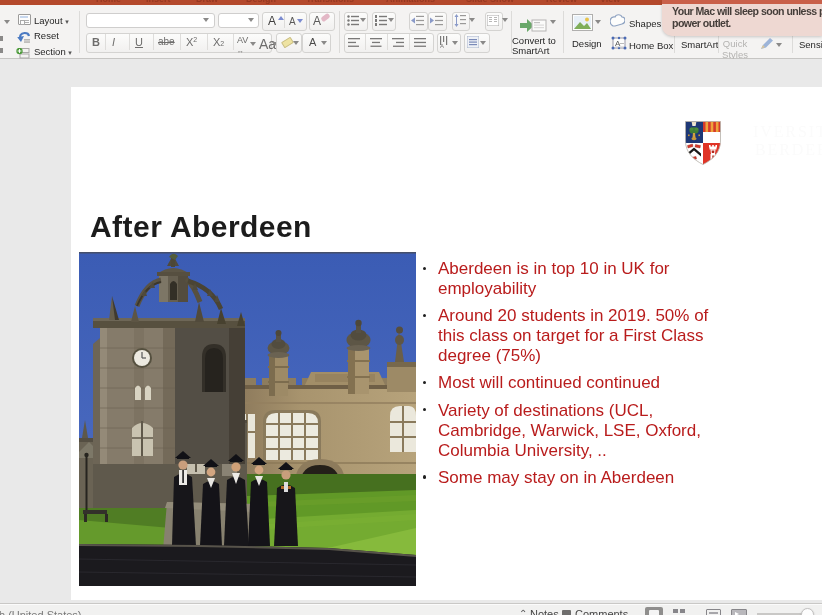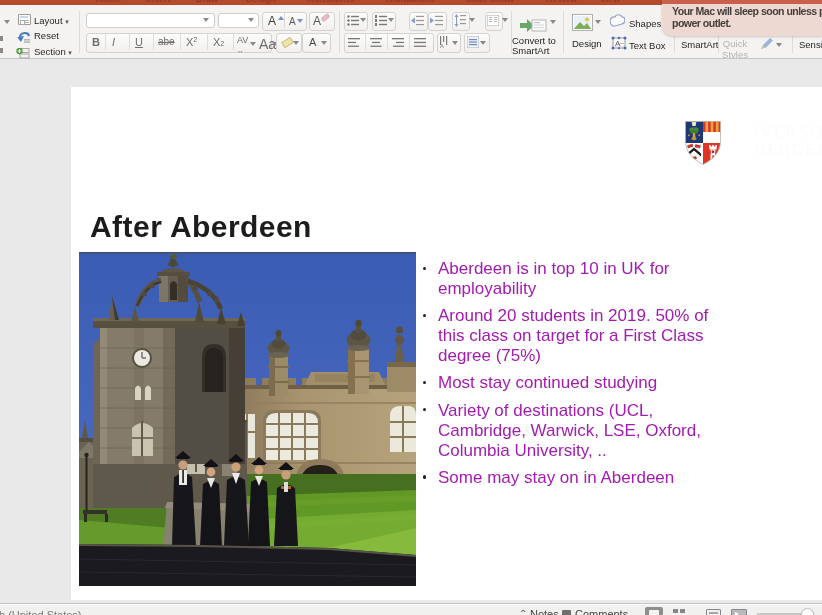--- a/index.html
+++ b/index.html
@@ -10,21 +10,21 @@
 .vsep{position:absolute;top:6px;height:42px;width:1px;background:#dcdbd9;}
 .rlabel{position:absolute;font-size:9.5px;color:#262626;}
 .rgray{position:absolute;font-size:9.5px;color:#b4b3b1;}
 .btn{position:absolute;border:1px solid #d4d3d1;border-radius:3px;background:linear-gradient(#fcfcfb,#f1f0ef);}
 .combo{position:absolute;background:#fff;border:1px solid #cfcecd;border-radius:3px;}
 .dd{position:absolute;width:0;height:0;border-left:3px solid transparent;border-right:3px solid transparent;border-top:4px solid #8a8988;}
 .bt{position:absolute;font-size:11px;color:#6e6d6c;}
 #canvas{position:absolute;left:0;top:59px;width:822px;height:544px;background:#e9e9e9;}
 #slide{position:absolute;left:71px;top:28px;width:754px;height:513px;background:#ffffff;}
 #title{position:absolute;left:19px;top:122.5px;font-size:30px;font-weight:bold;color:#1c1c1c;letter-spacing:0.45px;}
-#bullets{position:absolute;left:352px;top:172px;width:330px;font-size:17px;line-height:20.1px;color:#a21caf;}
+#bullets{position:absolute;left:352px;top:172px;width:330px;font-size:17px;line-height:20.1px;color:#b91c1c;}
 #bullets .li{position:relative;padding-left:15px;margin-top:7.0px;}
 #bullets .li:first-child{margin-top:0;}
 #bullets .li:before{content:"";position:absolute;left:0;top:7.5px;width:3.4px;height:3.4px;border-radius:50%;background:#1f1f1f;}
 #brand{position:absolute;left:753px;top:64px;color:#fbfbfb;font-family:"Liberation Serif",serif;font-size:16px;letter-spacing:1.9px;line-height:17.5px;white-space:nowrap;}
 #statusbar{position:absolute;left:0;top:603px;width:822px;height:12px;background:#f1f1f0;border-top:1px solid #c9c8c6;}
 #notif{position:absolute;left:662px;top:0;width:160px;height:36px;background:#eed8d2;border-bottom-left-radius:10px;box-shadow:0 1px 3px rgba(0,0,0,0.18);}
 #notif .rs{position:absolute;left:0;top:0;width:160px;height:4px;background:#c9604a;}
 #notif .t{position:absolute;left:10px;top:4.5px;font-size:10.6px;letter-spacing:-0.55px;line-height:12.3px;color:#453e3a;font-weight:bold;white-space:nowrap;}
 </style>
 </head>
@@ -272,21 +272,21 @@
         <circle cx="14" cy="2" r="1.5"></circle>
         <circle cx="2" cy="12" r="1.5"></circle>
         <circle cx="14" cy="12" r="1.5"></circle>
         <circle cx="8" cy="2" r="1.2"></circle>
         <circle cx="8" cy="12" r="1.2"></circle>
       </g>
       <text x="4" y="10" font-size="8" fill="#555">A</text>
       <rect x="9" y="7" width="4" height="1" fill="#bbb"></rect>
       <rect x="4" y="10.5" width="9" height="0.8" fill="#ccc"></rect>
     </svg>
-<span class="rlabel" style="left:629px;top:35px;">Text Box</span>
+<span class="rlabel" style="left:629px;top:35px;">Home Box</span>
 <div class="vsep" style="left:674px;"></div>
 
 <svg style="position:absolute;left:689px;top:11px;" width="16" height="15">
       <rect x="0" y="0" width="10" height="10" fill="#b8c6de" stroke="#8fa3c2"></rect>
       <rect x="5" y="5" width="10" height="10" fill="#fdfdfc" stroke="#9a9998"></rect>
     </svg>
 <span class="rlabel" style="left:681px;top:34px;">SmartArt</span>
 <div class="vsep" style="left:718px;"></div>
 <div class="rgray" style="left:714px;top:34px;width:42px;text-align:center;line-height:10.5px;">Quick<br>Styles</div>
 <svg style="position:absolute;left:760px;top:33px;" width="13" height="12">
@@ -520,21 +520,21 @@
 <path d="M0,292 L120,293 L250,296 L337,303 L337,305 L250,298 L120,295 L0,294 Z" fill="#57534a"></path>
 <g stroke="#2b2a30" stroke-width="1" opacity="0.9">
 <line x1="0" y1="307" x2="337" y2="313"></line>
 <line x1="0" y1="320" x2="337" y2="325"></line>
 </g>
 </svg>
 </div>
 <div id="bullets">
 <div class="li">Aberdeen is in top 10 in UK for<br>employability</div>
 <div class="li">Around 20 students in 2019. 50% of<br>this class on target for a First Class<br>degree (75%)</div>
-<div class="li">Most stay continued studying</div>
+<div class="li">Most will continued continued</div>
 <div class="li">Variety of destinations (UCL,<br>Cambridge, Warwick, LSE, Oxford,<br>Columbia University, ..</div>
 <div class="li">Some may stay on in Aberdeen</div>
 </div>
 <div id="shield" style="position:absolute;left:614px;top:34px;width:36px;height:44px;">
 <svg width="36" height="44" viewBox="0 0 36 44">
 <defs>
             <clipPath id="sh">
               <path d="M0.5,0.5 L35.5,0.5 L35.5,20 C35.5,31 28,38.5 18,43.5 C8,38.5 0.5,31 0.5,20 Z"></path>
             </clipPath>
           </defs>

